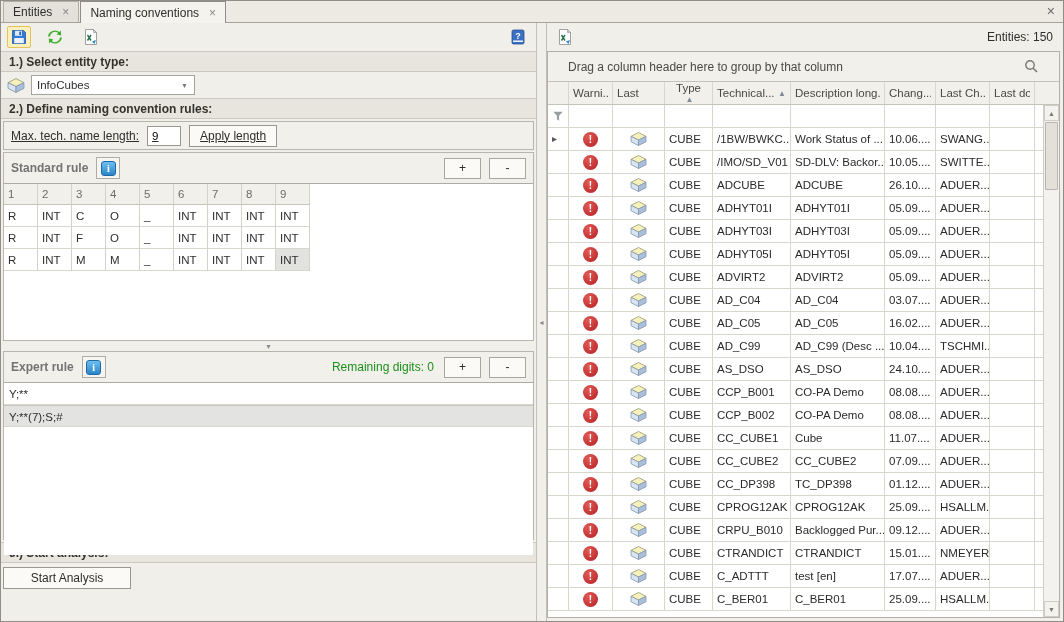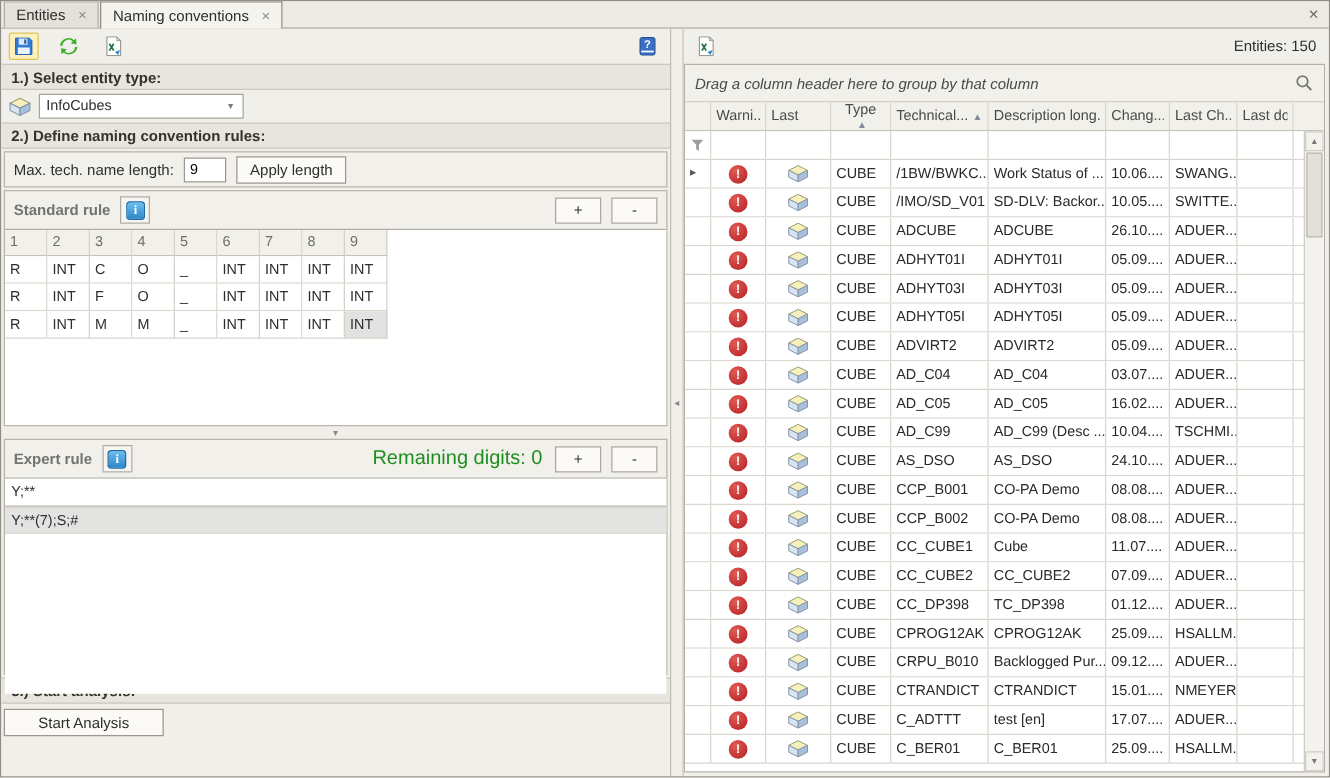--- a/index.html
+++ b/index.html
@@ -31,30 +31,30 @@
   .sec-hdr { height:21px; line-height:20px; background:#e7e5dd; border-top:1px solid #cbc8c0; border-bottom:1px solid #cbc8c0; font-size:12px; font-weight:bold; color:#33332c; padding-left:8px; }
 
   
   .entity-row { height:26px; display:flex; align-items:center; gap:6px; padding:0 6px; }
   .combo { width:164px; height:20px; border:1px solid #a6a39b; background:#fff; display:flex; align-items:center; font-size:11.5px; padding-left:5px; color:#2e2e2e; }
   .combo .spacer { flex:1; }
   .combo-arrow { color:#7a7a7a; font-size:7px; padding-right:6px; }
 
   
   .sec2 { padding:2px; }
-  .maxlen-row { height:29px; border:1px solid #b8b5ad; background:#f1f0ea; display:flex; align-items:center; gap:8px; padding:0 7px; font-size:12px; color:#2e2e2e; }
+  .maxlen-row { height:29px; border:1px solid #b8b5ad; background:#f1f0ea; display:flex; align-items:center; gap:8px; padding:0 7px; font-size:12px; color:#2e2e2e;text-decoration:underline; }
   .maxlen-input { width:34px; height:20px; border:1px solid #9a978f; background:#fff; font-size:11.5px; padding-left:4px; font-family:"Liberation Sans",sans-serif; }
   .btn { height:22px; border:1px solid #9a978f; background:#fbfaf6; font-size:12px; color:#2e2e2e; padding:0 10px; font-family:"Liberation Sans",sans-serif; }
   .group { border:1px solid #b8b5ad; background:#f1f0ea; margin-top:2px; position:relative; }
   .group-hdr { height:30px; display:flex; align-items:center; gap:8px; padding:0 7px; }
   .group-title { font-size:12px; font-weight:bold; color:#737373; }
   .info-btn { width:24px; height:22px; border:1px solid #b0ada5; background:#f6f5f1; display:flex; align-items:center; justify-content:center; }
   .info-ico { width:15px; height:15px; border-radius:3px; background:linear-gradient(#6fbef0,#2b86c8); border:1px solid #1d6aa6; color:#fff; font-size:10px; font-weight:bold; text-align:center; line-height:14px; font-family:"Liberation Serif",serif; }
   .pm-btn { width:37px; height:21px; border:1px solid #a9a69e; background:#fbfaf7; font-size:12px; color:#2e2e2e; display:flex; align-items:center; justify-content:center; }
-  .remaining { font-size:16px; color:#1e8f1e; margin-right:2px; }
+  .remaining { font-size:12px; color:#1e8f1e; margin-right:2px; }
   .group-body { background:#fff; border-top:1px solid #aeaba3; }
 
   
   .sr-body { height:157px; }
   .sr-head { display:flex; height:21px; }
   .sr-cell { width:34px; font-size:11.5px; padding-left:4px; line-height:21px; color:#2e2e2e; border-right:1px solid #d4d1c9; overflow:hidden; }
   .sr-hcell { color:#6e6e66; background:#f1f0ea; border-bottom:1px solid #c6c3bb; }
   .sr-row { display:flex; height:22px; }
   .sr-row .sr-cell { line-height:22px; border-bottom:1px solid #d9d6ce; background:#fff; }
   .sr-row .sr-cell.sel { background:#e2e2e0; }
@@ -64,21 +64,21 @@
   
   .ex-body { height:173px; }
   .ex-row { height:22px; line-height:22px; font-size:11.5px; color:#2e2e2e; padding-left:5px; border-bottom:1px solid #d9d6ce; background:#fff; }
   .ex-row.sel { background:#e3e3e1; border-top:1px solid #c9c6be; }
 
   .start-row { padding:4px 0 0 2px; }
   .start-btn { width:128px; height:22px; }
 
   
   .grid-box { position:absolute; top:28px; left:0; right:3px; bottom:3px; border:1px solid #b3b0a8; background:#fff; overflow:hidden; }
-  .group-bar { height:30px; background:#f1f0ea; border-bottom:1px solid #c6c3bb; display:flex; align-items:center; padding:0 8px;font-style:italic; }
+  .group-bar { height:30px; background:#f1f0ea; border-bottom:1px solid #c6c3bb; display:flex; align-items:center; padding:0 20px; }
   .group-hint { font-size:12px; color:#4a4a46; flex:1; }
   .g-head { display:flex; height:23px; background:#f1f0ea; border-bottom:1px solid #c6c3bb; }
   .g-hcell { display:flex; align-items:center; font-size:11.5px; color:#4a4a46; border-right:1px solid #c6c3bb; padding:0 4px; overflow:hidden; white-space:nowrap; }
   .g-htext { overflow:hidden; flex:1; }
   .sort-arrow { font-size:8px; color:#7f8b99; margin-left:2px; }
   .g-filter { display:flex; height:23px; border-bottom:1px solid #d9d6ce; background:#fff; }
   .f-cell { border-right:1px solid #d9d6ce; display:flex; align-items:center; justify-content:center; }
   .g-rows { position:relative; }
   .g-row { display:flex; height:23px; border-bottom:1px solid #d9d6ce; background:#fff; }
   .g-cell { border-right:1px solid #d9d6ce; overflow:hidden; white-space:nowrap; }

